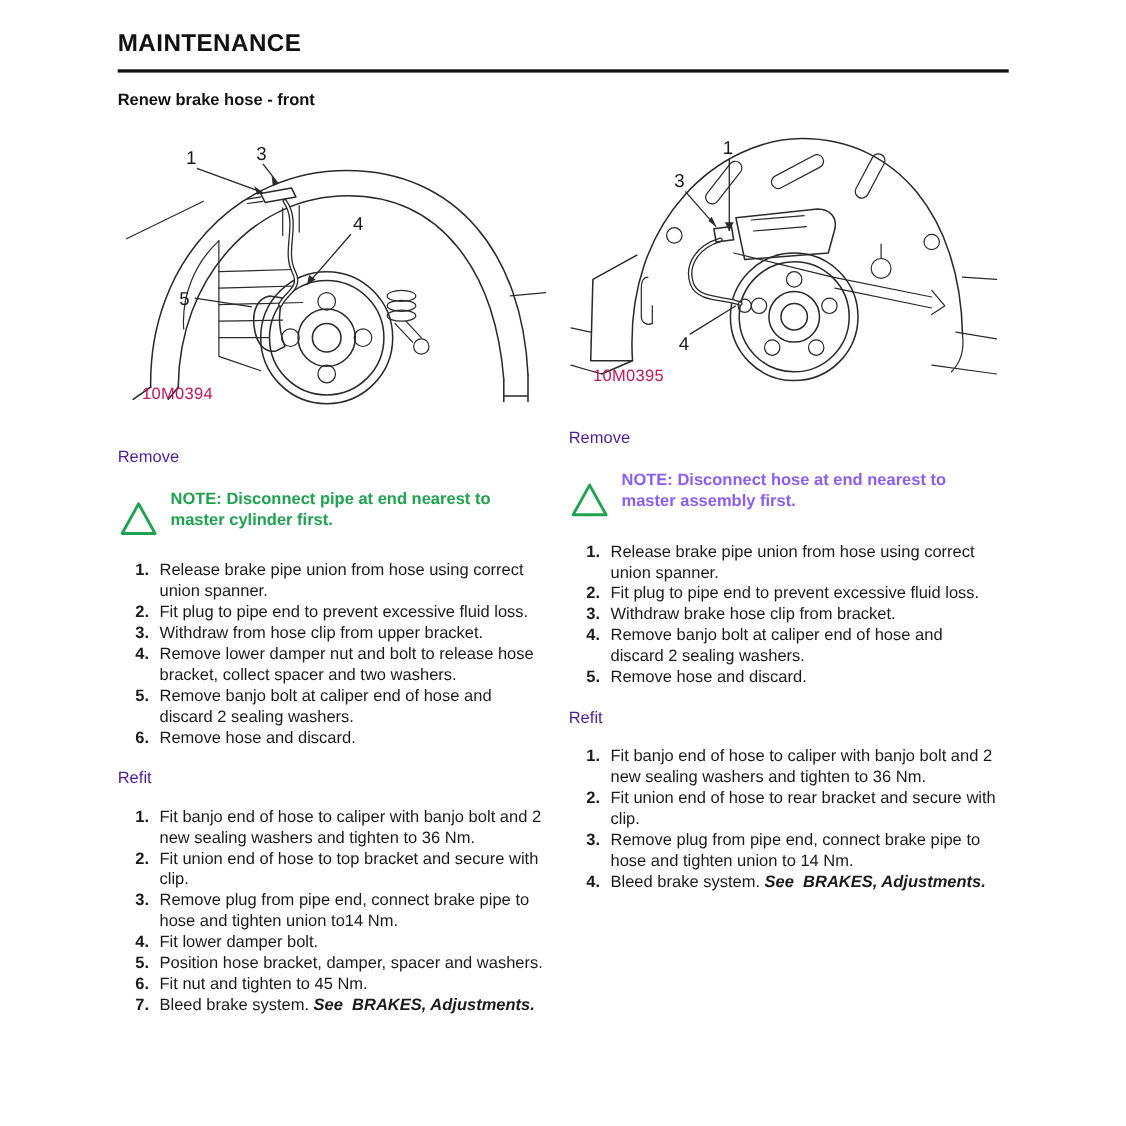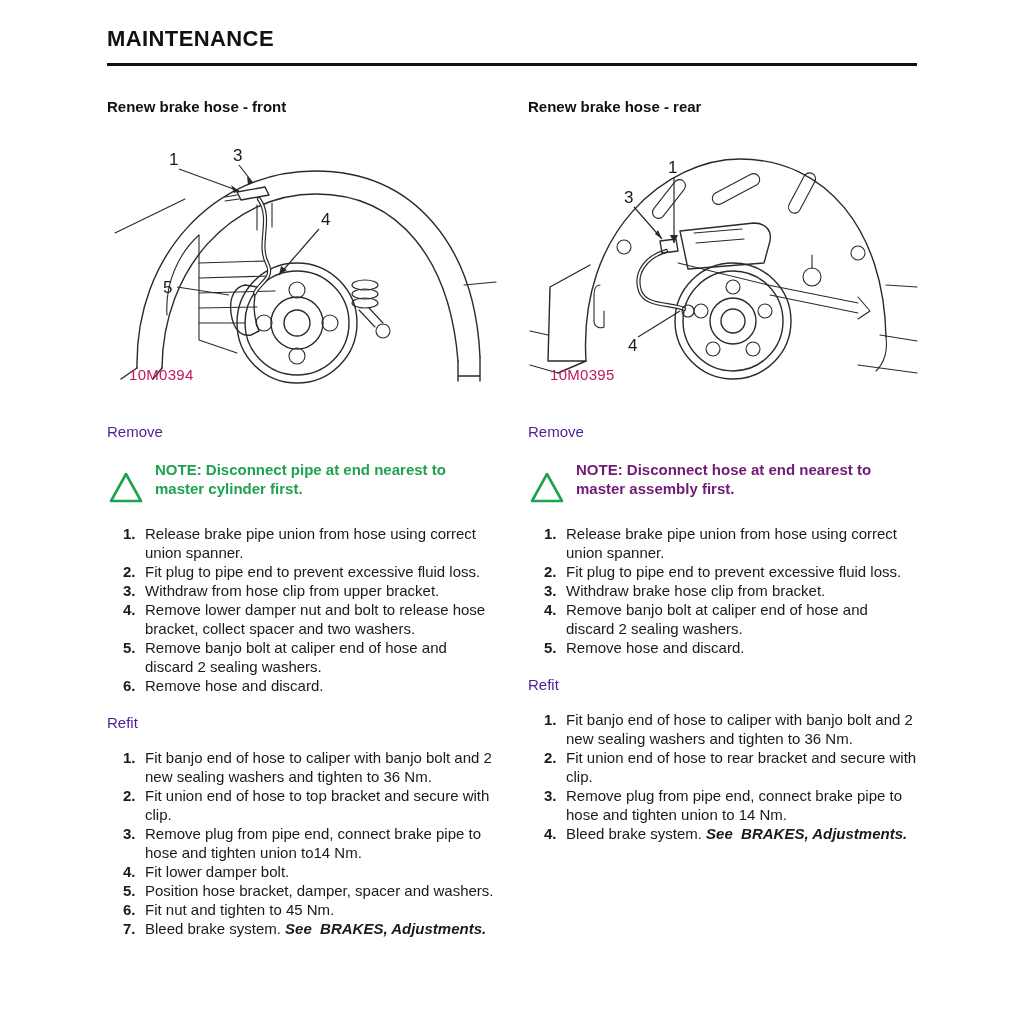--- a/index.html
+++ b/index.html
@@ -3,21 +3,21 @@
 <meta charset="utf-8">
 <style>
   * { margin: 0; padding: 0; box-sizing: border-box; }
   html, body { width: 1024px; height: 1024px; background: #ffffff; overflow: hidden; }
   body { font-family: "Liberation Sans", sans-serif; color: #1a1a1a; }
   .page { width: 904px; height: 1024px; padding: 26px 107px 0 107px; position: relative; }
 
   .page-title { font-size: 22px; font-weight: bold; letter-spacing: 0.4px; color: #111; }
   .title-rule { width: 810px; height: 3px; background: #111; margin-top: 11px; }
 
-  .columns { display: grid; grid-template-columns: 390px 390px; column-gap: 31px; margin-top: 32px; }
+  .columns { display: grid; grid-template-columns: 390px 390px; column-gap: 20px; margin-top: 16px; }
 
   .col-heading { font-size: 15px; font-weight: bold; color: #111; }
 
   .figure { position: relative; height: 252px; margin-top: 20px; margin-bottom: 36px; }
   .figure svg { display: block; }
   .fig-caption { position: absolute; left: 22px; bottom: 4px; font-size: 15px; color: #be185d; letter-spacing: 0.3px; }
 
   .sub-heading { font-size: 15px; font-weight: normal; color: #4c1d95; }
 
   .note { display: flex; margin-top: 20px; margin-bottom: 14px; }
@@ -185,21 +185,20 @@
           </li>
 
           <li>
             <span class="num">7.</span>
             <span class="txt"><span>Bleed brake system. </span><span class="see-ref">See  BRAKES, Adjustments.</span></span>
           </li>
         </ol>
     </div>
 
     <div class="col">
-      <div class="col-heading">Renew brake hose - rear</div>
 
       <div class="figure">
         <svg width="390" height="252" viewBox="0 0 390 252">
 
           <path class="ln" d="M58,226 C50,95 140,24 212,24 C298,24 356,95 358,202"></path>
           <path class="ln-thin" d="M358,202 C360,218 356,228 348,236"></path>
           <path class="ln-thin" d="M358,150 L389,152 M352,200 L389,206 M330,230 L389,238"></path>
 
           <path class="ln" d="M58,226 L30,238 M62,130 L22,152 L20,226 L58,226"></path>
           <path class="ln-thin" d="M2,196 L20,200 M2,230 L30,238"></path>
@@ -247,21 +246,21 @@
       </div>
 
       <div class="sub-heading">Remove</div>
 
       <div class="note">
         <span class="note-icon">
           <svg width="38" height="36" viewBox="0 0 38 36">
             <path d="M19,4 L34,31 L4,31 Z" fill="none" stroke="#1FA24F" stroke-width="2.6" stroke-linejoin="round"></path>
           </svg>
         </span>
-        <span class="note-text" style="color:#701a75">NOTE: Disconnect hose at end nearest to master assembly first.</span>
+        <span class="note-text" style="color:#8b5cf6">NOTE: Disconnect hose at end nearest to master assembly first.</span>
       </div>
 
       <ol class="steps">
 
           <li>
             <span class="num">1.</span>
             <span class="txt"><span>Release brake pipe union from hose using correct union spanner.</span></span>
           </li>
 
           <li>

